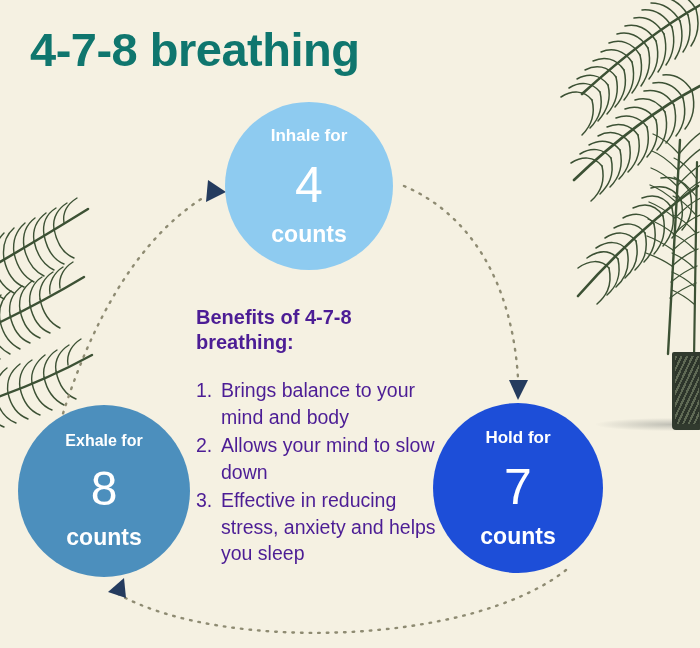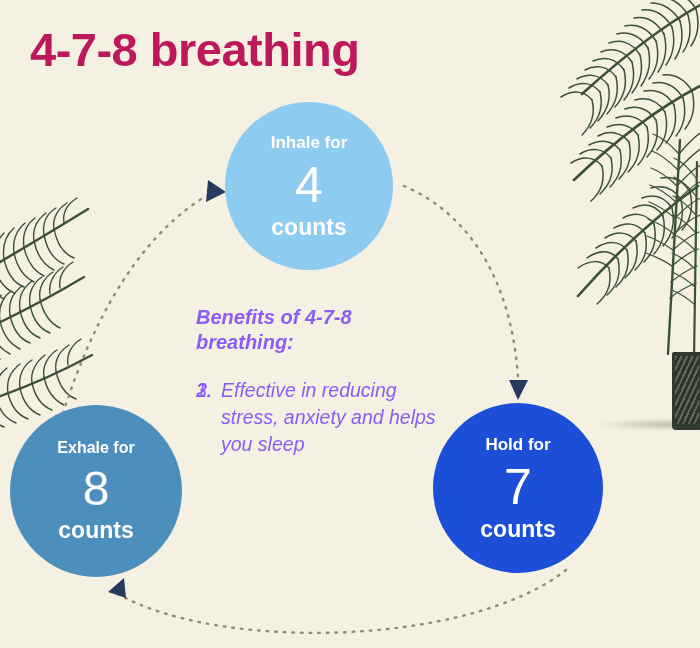--- a/index.html
+++ b/index.html
@@ -19,45 +19,45 @@
            background:#313a2e;border-radius:2px 2px 4px 4px;}
   #planter:after{content:"";position:absolute;inset:4px 3px 6px 3px;
            background:repeating-linear-gradient(115deg,#6f7a62 0 2px,#2b3329 2px 5px);
            opacity:.75;}
   #planter-shadow{position:absolute;left:596px;top:418px;width:104px;height:13px;
            background:radial-gradient(ellipse at 72% 50%,rgba(120,124,120,.42),rgba(120,124,120,0) 72%);}
 
   
   #title{
     position:absolute;left:30px;top:22px;
-    font-size:47px;font-weight:bold;color:#be185d;
+    font-size:47px;font-weight:bold;color:#0f766e;
     letter-spacing:-0.5px;white-space:nowrap;
   }
 
   
   #arrows{position:absolute;left:0;top:0;width:700px;height:648px;}
 
   
   .circle{
     position:absolute;border-radius:50%;
     display:flex;flex-direction:column;align-items:center;justify-content:center;
-    color:#ffffff;text-align:center;
+    color:#ffffff;text-align:center;gap:7px;
   }
   .c-label{font-size:17px;font-weight:bold;line-height:1;}
   .c-number{font-size:50px;font-weight:normal;line-height:1;margin:9px 0 6px;}
   .c-unit{font-size:23px;font-weight:bold;line-height:1;}
 
   #circle-inhale{left:225px;top:102px;width:168px;height:168px;background:#8ECBF0;}
   #circle-hold{left:433px;top:403px;width:170px;height:170px;background:#1d4ed8;}
-  #circle-exhale{left:10px;top:405px;width:172px;height:172px;background:#4C8FBD;}
+  #circle-exhale{left:18px;top:405px;width:172px;height:172px;background:#4C8FBD;}
   #circle-exhale .c-label{font-size:16px;}
   #circle-exhale .c-number{font-size:48px;}
 
   
-  #benefits{position:absolute;left:196px;top:305px;width:245px;color:#8b5cf6;font-style:italic;}
+  #benefits{position:absolute;left:196px;top:305px;width:245px;color:#4c1d95;}
   #benefits-heading{font-size:20px;font-weight:bold;line-height:1.25;}
   #benefits-list{margin:22px 0 0 0;padding:0;list-style:none;}
   #benefits-list li{
     font-size:19.5px;line-height:1.38;margin:0 0 1px 0;
     padding-left:25px;position:relative;
   }
   #benefits-list li .num{position:absolute;left:0;top:0;}
 </style>
 </head>
 <body>
@@ -304,23 +304,25 @@
     <div class="c-label">Exhale for</div>
     <div class="c-number">8</div>
     <div class="c-unit">counts</div>
   </div>
 
   <div id="benefits">
     <div id="benefits-heading">Benefits of 4-7-8 breathing:</div>
     <ul id="benefits-list">
       <li>
         <span class="num">1.</span>
+        <span>Brings balance to your mind and body</span>
       </li>
       <li>
         <span class="num">2.</span>
+        <span>Allows your mind to slow down</span>
       </li>
       <li>
         <span class="num">3.</span>
         <span>Effective in reducing stress, anxiety and helps you sleep</span>
       </li>
     </ul>
   </div>
 
 </div>
 

